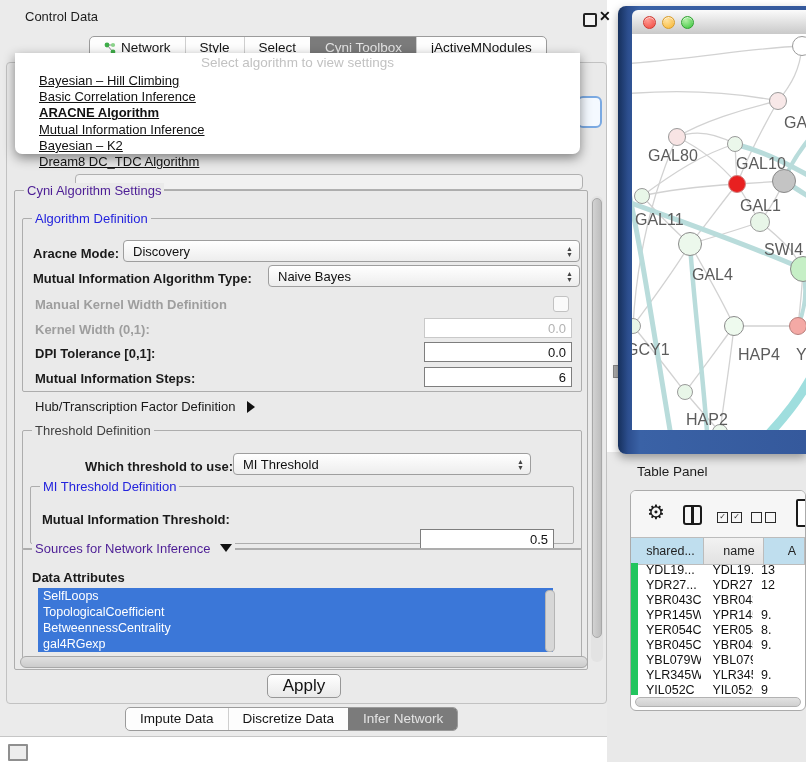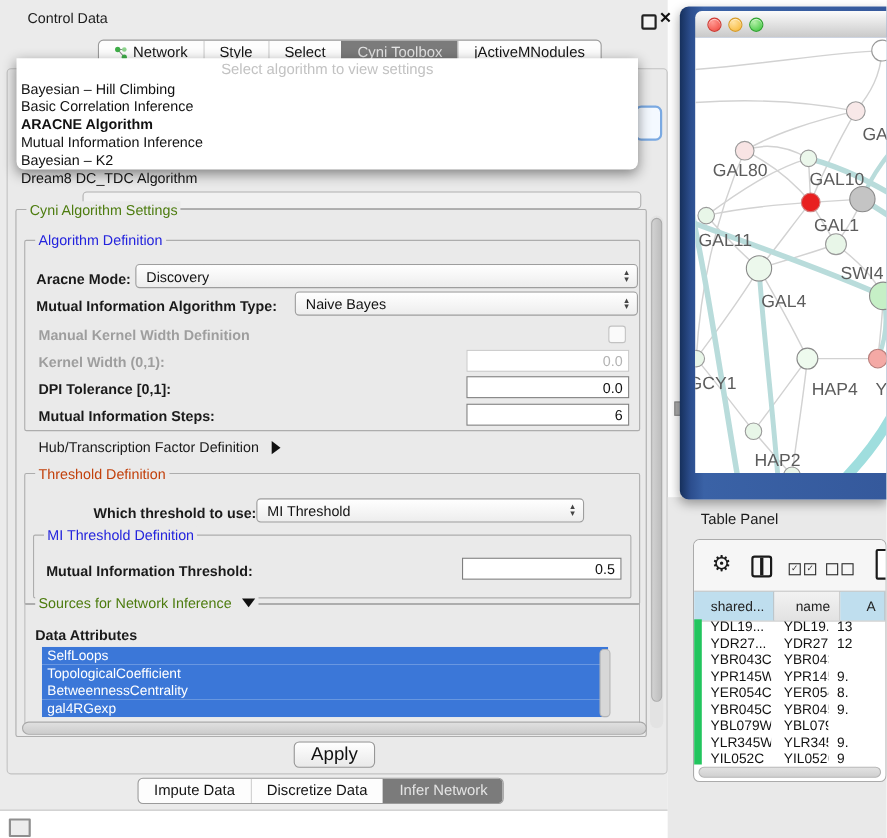--- a/index.html
+++ b/index.html
@@ -29,29 +29,29 @@
     border:1px solid #c2c2c2;border-radius:4px;}
   .bg-combo{left:75px;top:174px;width:506px;height:14px;border:1px solid #b0b0b0;
     border-radius:4px;background:#f1f1f1;}
   .bg-bluebtn{left:577px;top:96px;width:21px;height:28px;border-radius:6px;
     border:2px solid #7aa9e2;background:#f4f9ff;}
 
   
   #algo-popup{left:15px;top:53px;width:565px;height:101px;background:#ffffff;
     border-radius:0 0 7px 7px;box-shadow:0 4px 12px rgba(0,0,0,.45);z-index:6;}
   #algo-prompt{height:20px;line-height:20px;text-align:center;color:#c2c2c2;font-size:13.5px;}
-  .algo-item{font-size:13px;line-height:16.2px;padding-left:4px;color:#111;}
+  .algo-item{font-size:13px;line-height:16.2px;padding-left:24px;color:#111;text-decoration:underline;}
   .algo-item.sel{font-weight:bold;}
 
   
   .group{border:1px solid #adadad;border-radius:2px;background:transparent;}
   .group-title{position:absolute;top:-8px;left:9px;background:#eaeaea;padding:0 3px;
-    font-size:13px;color:#4d7c0f;white-space:nowrap;}
+    font-size:13px;color:#4c1d95;white-space:nowrap;}
   .t-blue{color:#2323dd;}
-  .t-green{color:#c2410c;}
+  .t-green{color:#404040;}
 
   #grp-cyni{left:14px;top:190px;width:572px;height:478px;}
   #grp-algdef{left:22px;top:218px;width:558px;height:172px;}
   #grp-thresh{left:22px;top:430px;width:558px;height:118px;}
   #grp-mithr{left:30px;top:486px;width:542px;height:56px;}
   #grp-sources{left:22px;top:548px;width:558px;height:110px;border-bottom:none;}
 
   .lbl{font-size:13px;color:#1a1a1a;font-weight:bold;white-space:nowrap;}
   .lbl-dis{font-size:13px;color:#9e9e9e;font-weight:bold;white-space:nowrap;}
   .lbl-reg{font-size:13px;color:#1a1a1a;white-space:nowrap;}
@@ -241,21 +241,21 @@
     <span class="spin">
         <span>▲</span>
         <span>▼</span>
       </span>
   </div>
 
   <div class="abs group" id="grp-mithr">
     <span class="group-title t-blue">MI Threshold Definition</span>
   </div>
   <div class="abs lbl" style="left:42px;top:512px;">Mutual Information Threshold:</div>
-  <div class="abs field" style="left:420px;top:507px;width:145px;">0.5</div>
+  <div class="abs field" style="left:420px;top:529px;width:134px;">0.5</div>
 
   <div class="abs group" id="grp-sources">
     <span class="group-title">
       <span>Sources for Network Inference</span>
       <span class="tri-down" style="margin-left:6px;"></span>
     </span>
   </div>
   <div class="abs lbl" style="left:32px;top:570px;">Data Attributes</div>
   <div class="abs" id="attr-list">
       <div class="attr-item">SelfLoops</div>

